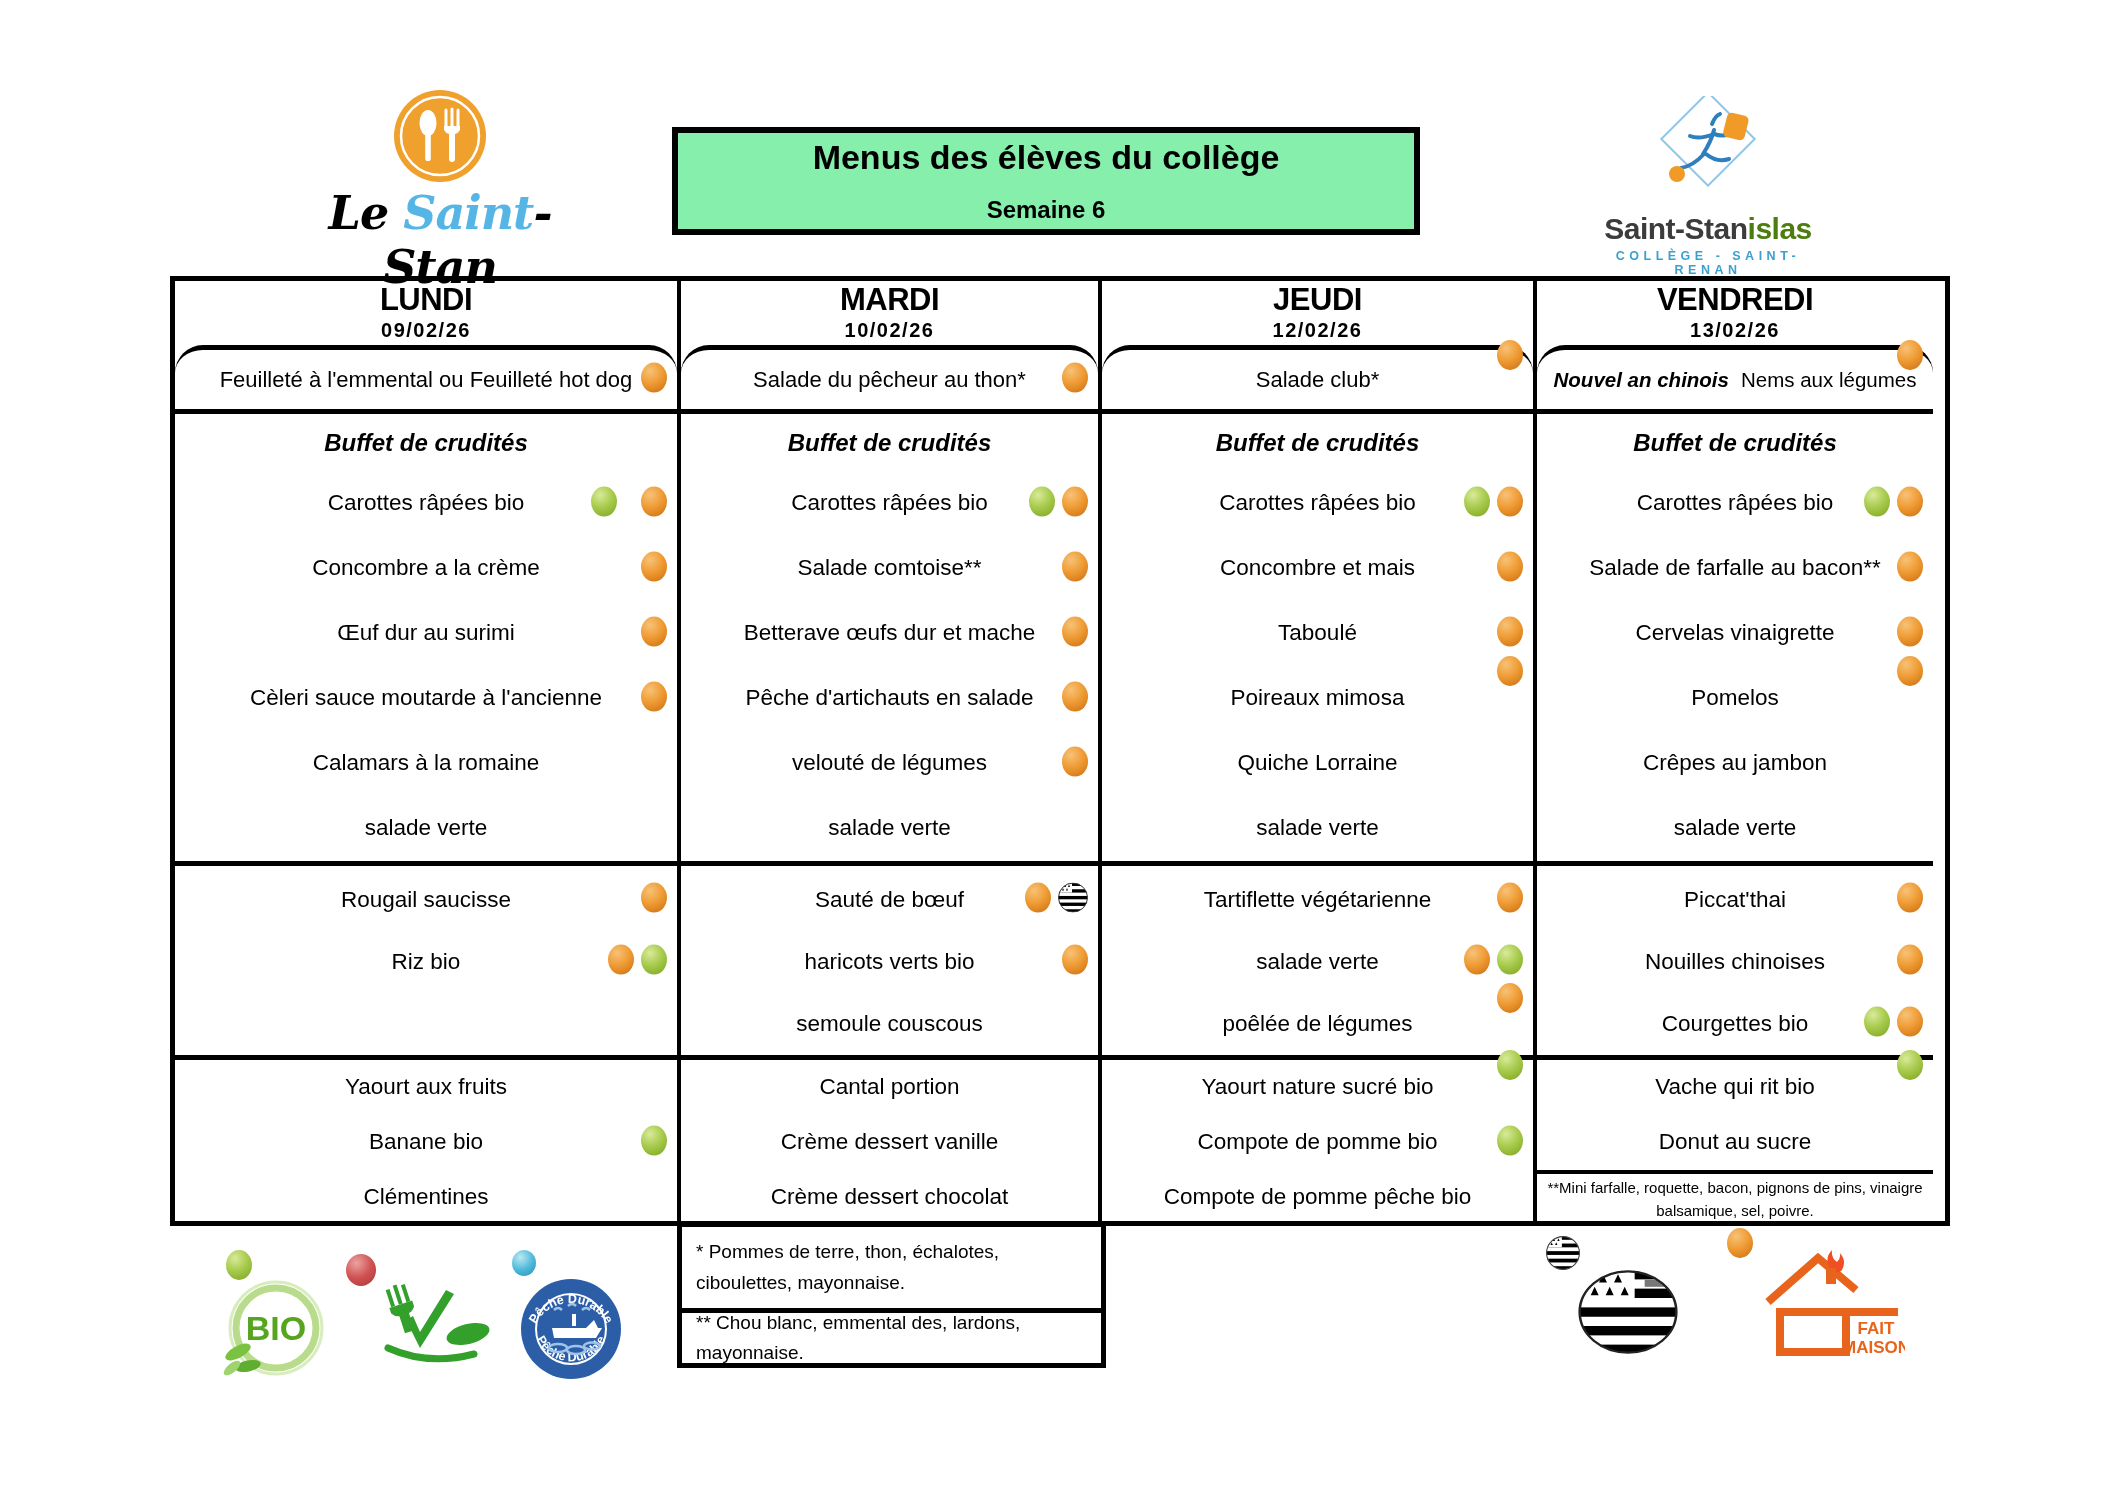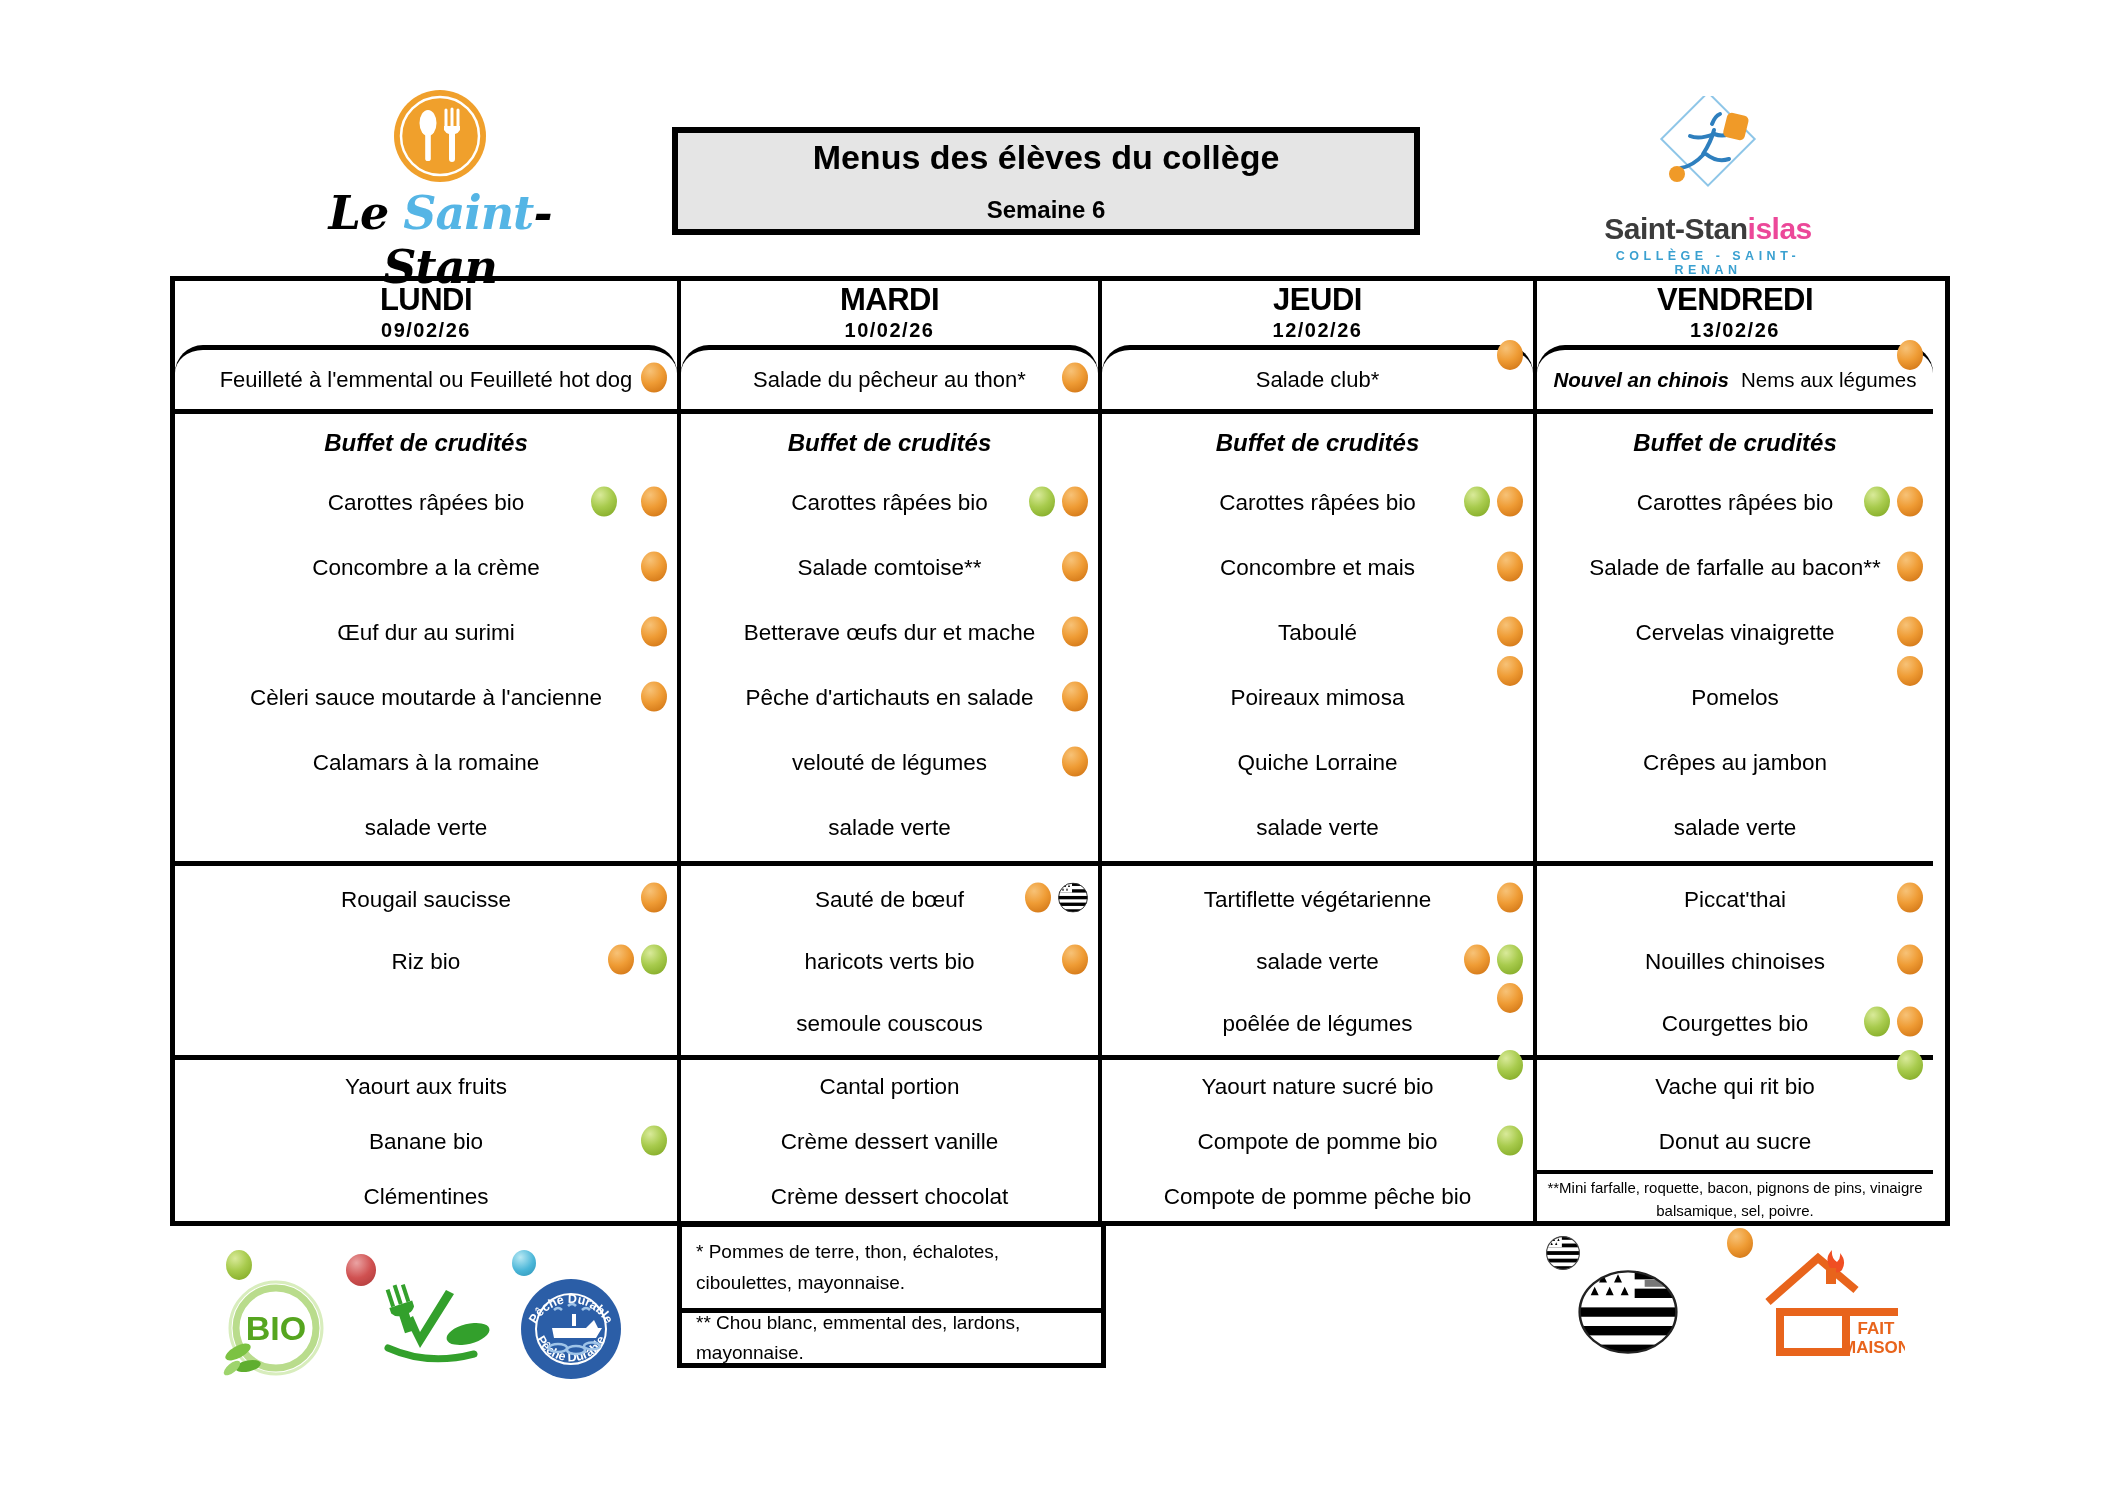--- a/index.html
+++ b/index.html
@@ -8,28 +8,28 @@
           font-family: "Liberation Sans", sans-serif; color: #000; overflow: hidden; }
 
   
   .logo-left { position: absolute; left: 300px; top: 88px; width: 280px; text-align: center; }
   .logo-left svg.bowl { display: block; margin: 0 auto; }
   .script-name { font-family: "DejaVu Serif", serif; font-style: italic; font-weight: bold;
                  font-size: 46px; letter-spacing: -1px; margin-top: 2px; }
   .script-name .blue { color: #55b5e5; }
 
   .title-box { position: absolute; left: 672px; top: 127px; width: 748px; height: 108px;
-               border: 6px solid #000; background: #e5e5e5; display: flex; flex-direction: column;
+               border: 6px solid #000; background: #86efac; display: flex; flex-direction: column;
                align-items: center; justify-content: center; gap: 19px; }
   .title-box .t1 { font-size: 34px; font-weight: bold; }
   .title-box .t2 { font-size: 24px; font-weight: bold; }
 
   .logo-right { position: absolute; left: 1588px; top: 96px; width: 240px; text-align: center; }
   .stan-name { font-size: 30px; font-weight: bold; color: #3c3c3c; letter-spacing: -0.5px; }
-  .stan-name .blue { color: #ec4899; }
+  .stan-name .blue { color: #4d7c0f; }
   .stan-sub { font-size: 12.5px; color: #3aa0d0; letter-spacing: 4.5px; margin-top: 3px; font-weight: bold; }
 
   
   .menu-table { position: absolute; left: 170px; top: 276px; width: 1780px; height: 950px;
                 border: 5px solid #000; display: grid; grid-template-columns: 502px 421px 435px 400px; }
   .col { display: flex; flex-direction: column; min-width: 0; }
   .col + .col { border-left: 4px solid #000; }
 
   .cell-head { height: 64px; display: flex; flex-direction: column; align-items: center; justify-content: center; }
   .cell-head .day  { font-size: 31px; font-weight: bold; letter-spacing: -0.5px; line-height: 1.05; }

